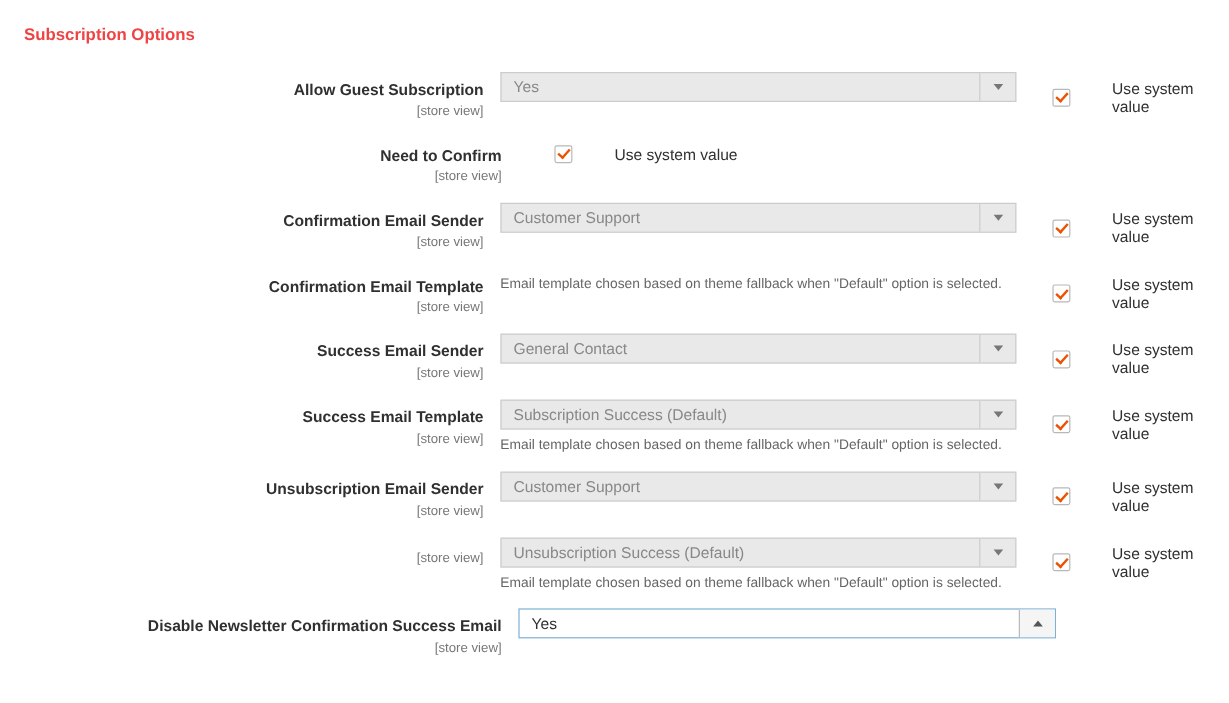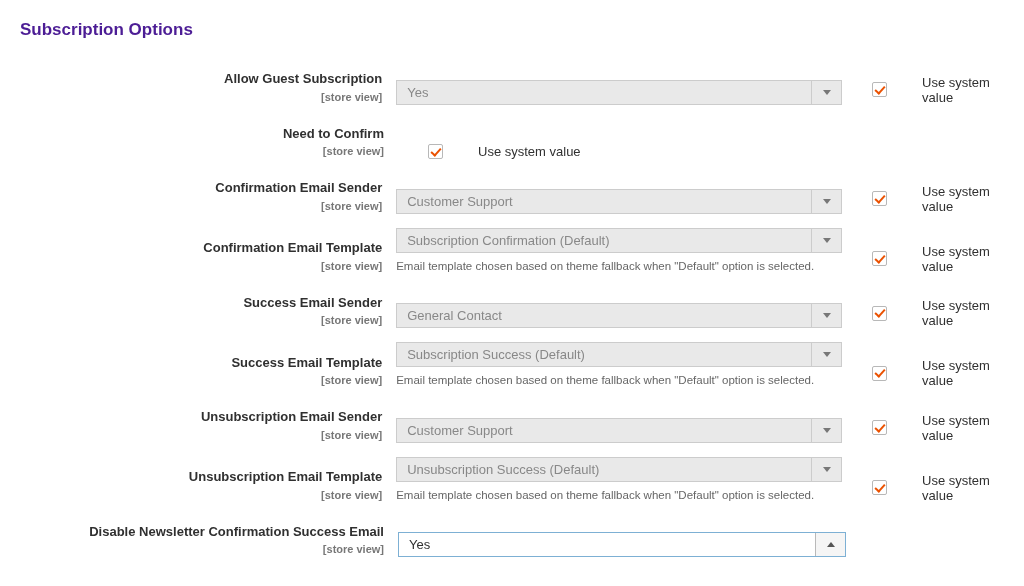--- a/index.html
+++ b/index.html
@@ -7,50 +7,51 @@
     margin: 0;
     padding: 0;
     font-family: -apple-system, BlinkMacSystemFont, "Segoe UI", Helvetica, Arial, sans-serif;
     background: #fff;
     color: #333;
     width: 1024px;
     height: 586px;
     overflow: hidden;
   }
   .section-title {
-    font-size: 17px;
+    font-size: 14px;
     font-weight: 600;
-    color: #4c1d95;
+    color: #ef4444;
     padding: 20px 12px 8px 20px;
   }
   .form-area {
     padding: 16px 0 0 0;
   }
   .row {
     display: flex;
-    align-items: flex-end;
+    align-items: flex-start;
     margin-bottom: 14px;
+    padding-left: 34px;
   }
   .label-col {
     width: 398px;
     text-align: right;
     padding-right: 14px;
     padding-top: 7px;
   }
   .field-label {
     font-size: 13px;
     font-weight: 600;
     color: #303030;
     display: block;
     line-height: 1.2;
   }
   .scope {
     font-size: 11px;
     color: #777;
-    font-weight: 700;
+    font-weight: 400;
   }
   .control-col {
     width: 448px;
   }
   .select {
     position: relative;
     width: 100%;
     height: 25px;
     border: 1px solid #ccc;
     background: #e9e9e9;
@@ -171,26 +172,20 @@
         </div>
       </div>
       <div class="system-col">
         <span class="checkbox checked"></span>
         <span class="system-label">Use system value</span>
       </div>
     </div>
     <div class="row">
       <div class="label-col"><span class="field-label">Confirmation Email Template</span><span class="scope">[store view]</span></div>
       <div class="control-col">
-        <div class="select">
-          <span>Subscription Confirmation (Default)</span>
-          <span class="select-arrow">
-            <span class="arrow-down"></span>
-          </span>
-        </div>
         <div class="note">Email template chosen based on theme fallback when "Default" option is selected.</div>
       </div>
       <div class="system-col">
         <span class="checkbox checked"></span>
         <span class="system-label">Use system value</span>
       </div>
     </div>
     <div class="row">
       <div class="label-col"><span class="field-label">Success Email Sender</span><span class="scope">[store view]</span></div>
       <div class="control-col">
@@ -231,21 +226,21 @@
             <span class="arrow-down"></span>
           </span>
         </div>
       </div>
       <div class="system-col">
         <span class="checkbox checked"></span>
         <span class="system-label">Use system value</span>
       </div>
     </div>
     <div class="row">
-      <div class="label-col"><span class="field-label">Unsubscription Email Template</span><span class="scope">[store view]</span></div>
+      <div class="label-col"><span class="scope">[store view]</span></div>
       <div class="control-col">
         <div class="select">
           <span>Unsubscription Success (Default)</span>
           <span class="select-arrow">
             <span class="arrow-down"></span>
           </span>
         </div>
         <div class="note">Email template chosen based on theme fallback when "Default" option is selected.</div>
       </div>
       <div class="system-col">

